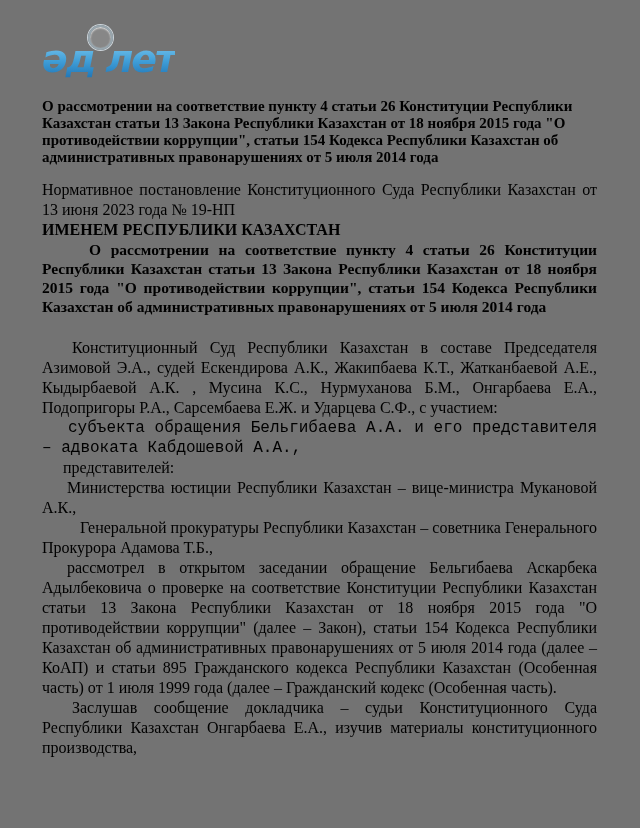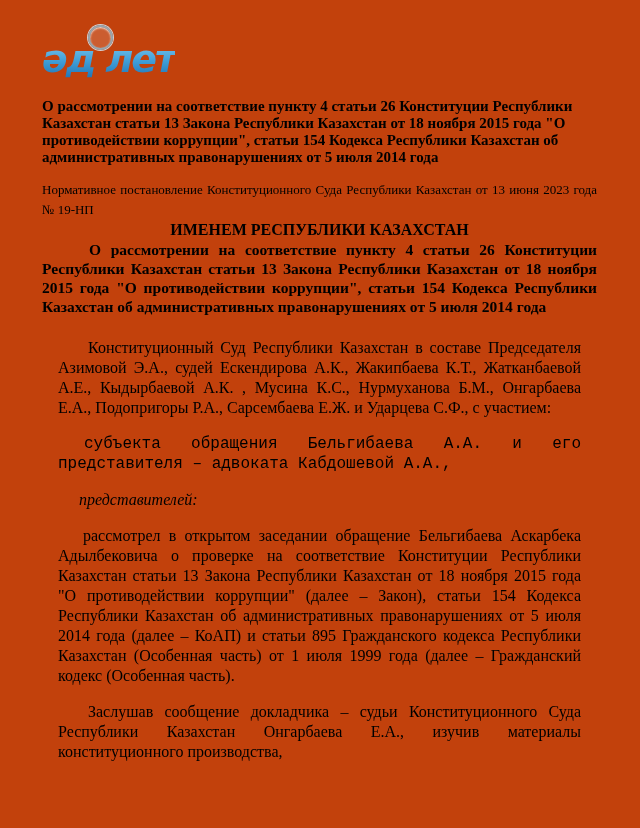--- a/index.html
+++ b/index.html
@@ -1,20 +1,20 @@
 <!DOCTYPE html>
 <html><head>
 <meta charset="utf-8">
 <style>
   html,body{margin:0;padding:0;background:#ffffff;}
   .page{
     position:relative;
     width:640px;height:828px;
     box-sizing:border-box;
-    background:#c2410c;
+    background:#737373;
     padding:34px 43px 0 42px;
     overflow:hidden;
     font-family:"Liberation Serif","DejaVu Serif",serif;
     color:#000000;
   }
   
   .logo{
     position:relative;
     width:160px;height:54px;
     margin:0 0 6px 0;
@@ -48,43 +48,43 @@
   }
   
   .doc-title{
     font-weight:bold;
     font-size:15px;
     line-height:17px;
     margin:10px 0 0 0;
     text-align:left;
   }
   .subtitle{
-    font-size:13px;
+    font-size:16px;
     line-height:20px;
     margin:14px 0 0 0;
     text-align:justify;
   }
   .in-name{
     font-weight:bold;
     font-size:16px;
     line-height:20px;
     margin:0;
-    text-align:center;
+    text-align:left;
   }
   .doc-title-repeat{
     font-weight:bold;
     font-size:15.5px;
     line-height:19px;
     margin:0;
     text-align:justify;
     text-indent:47px;
   }
   .doc-body{margin-top:22px;}
   .body-par{
-    margin:16px;
+    margin:0;
     font-size:16px;
     line-height:20px;
     text-align:justify;
   }
 </style>
 </head>
 <body>
 
 <div class="page">
 
@@ -96,18 +96,20 @@
 
   <p class="subtitle">Нормативное постановление Конституционного Суда Республики Казахстан от 13 июня 2023 года № 19-НП</p>
 
   <p class="in-name">ИМЕНЕМ РЕСПУБЛИКИ КАЗАХСТАН</p>
 
   <p class="doc-title-repeat">О рассмотрении на соответствие пункту 4 статьи 26 Конституции Республики Казахстан статьи 13 Закона Республики Казахстан от 18 ноября 2015 года "О противодействии коррупции", статьи 154 Кодекса Республики Казахстан об административных правонарушениях от 5 июля 2014 года</p>
 
   <div class="doc-body">
       <p class="body-par" style="text-indent: 30px;">Конституционный Суд Республики Казахстан в составе Председателя Азимовой Э.А., судей Ескендирова А.К., Жакипбаева К.Т., Жатканбаевой А.Е., Кыдырбаевой А.К. , Мусина К.С., Нурмуханова Б.М., Онгарбаева Е.А., Подопригоры Р.А., Сарсембаева Е.Ж. и Ударцева С.Ф., с участием:</p>
       <p class="body-par" style="text-indent: 26px; font-family: Liberation Mono, monospace;">субъекта обращения Бельгибаева А.А. и его представителя – адвоката Кабдошевой А.А.,</p>
-      <p class="body-par" style="text-indent: 21px; font-style: italic;">представителей:</p>
+      <p class="body-par" style="text-indent: 21px;">представителей:</p>
+      <p class="body-par" style="text-indent: 25px;">Министерства юстиции Республики Казахстан – вице-министра Мукановой А.К.,</p>
+      <p class="body-par" style="text-indent: 38px;">Генеральной прокуратуры Республики Казахстан – советника Генерального Прокурора Адамова Т.Б.,</p>
       <p class="body-par" style="text-indent: 25px;">рассмотрел в открытом заседании обращение Бельгибаева Аскарбека Адылбековича о проверке на соответствие Конституции Республики Казахстан статьи 13 Закона Республики Казахстан от 18 ноября 2015 года "О противодействии коррупции" (далее – Закон), статьи 154 Кодекса Республики Казахстан об административных правонарушениях от 5 июля 2014 года (далее – КоАП) и статьи 895 Гражданского кодекса Республики Казахстан (Особенная часть) от 1 июля 1999 года (далее – Гражданский кодекс (Особенная часть).</p>
       <p class="body-par" style="text-indent: 30px;">Заслушав сообщение докладчика – судьи Конституционного Суда Республики Казахстан Онгарбаева Е.А., изучив материалы конституционного производства,</p>
     </div>
 
 </div>
 
 </body></html>

